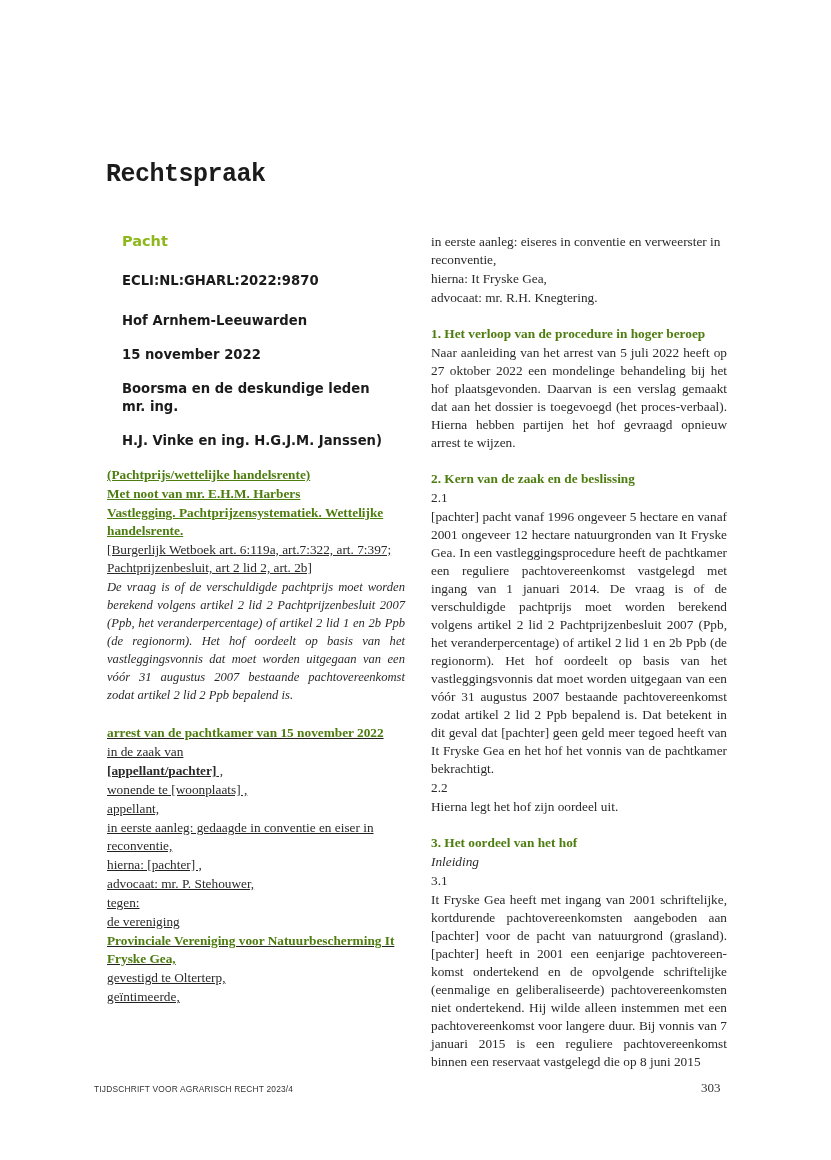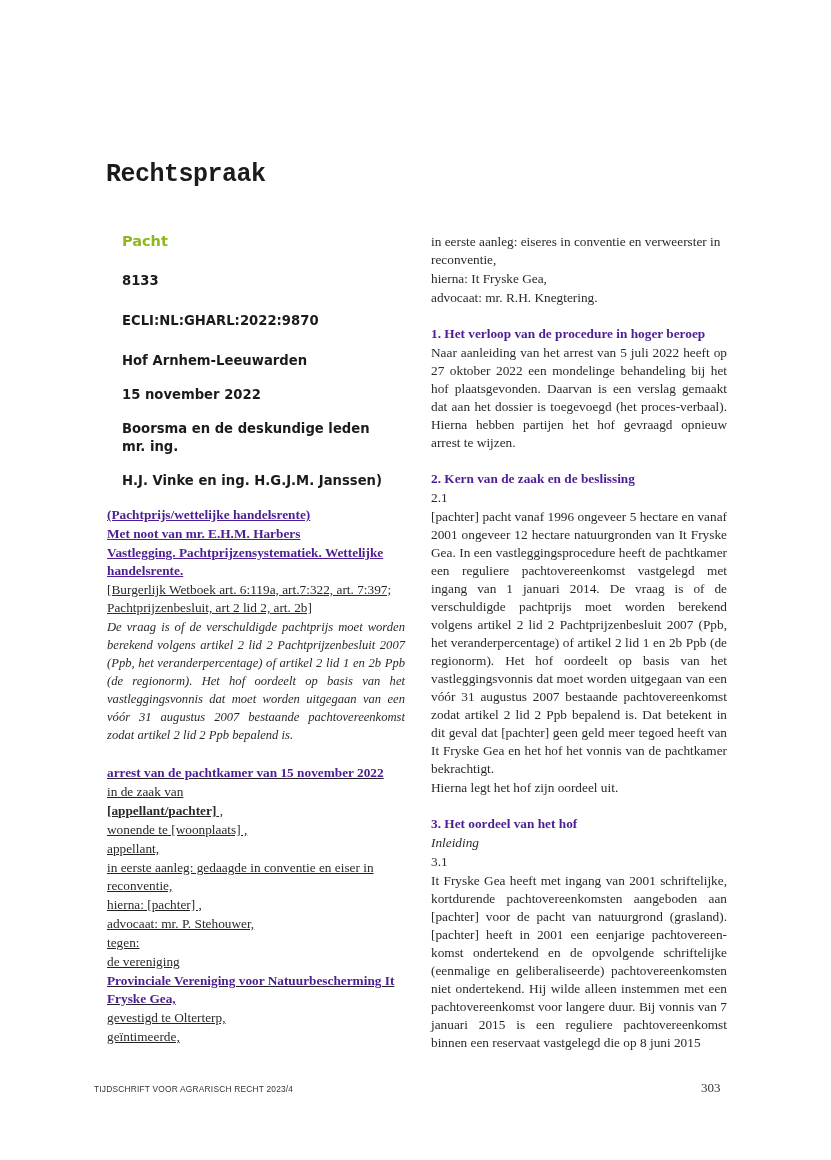--- a/index.html
+++ b/index.html
@@ -17,21 +17,21 @@
     font-family: "DejaVu Sans", sans-serif; font-weight: bold; font-size: 13.2px;
     line-height: 18px; color: #1b1b1b; margin: 16px;
   }
   .category { color: #8DB71B; font-size: 14.5px; margin-top: 0; }
   .mt20 { margin-top: 20px; text-decoration: underline; }
   .mt22 { margin-top: 22px; }
   .serif {
     font-family: "Liberation Serif", serif; font-size: 13.3px; line-height: 18px;
     color: #2a2a2a; margin: 1px;
   }
-  .serif.b { font-weight: bold; color: #4c1d95; }
+  .serif.b { font-weight: bold; color: #4d7c0f; }
   .serif.i { font-style: italic; font-size: 12.6px; }
   .justify { text-align: justify; }
   .block { margin-top: 18px; }
   .line { display: block; }
   .footer-left {
     position: absolute; left: 94px; top: 1084px;
     font-family: "Liberation Sans", sans-serif; font-size: 8.4px; letter-spacing: 0.2px; color: #333;
   }
   .footer-right {
     position: absolute; left: 701px; top: 1080px;
@@ -40,21 +40,20 @@
 </style>
 </head>
 <body>
 
 <div class="page">
 
   <h1 class="title">Rechtspraak</h1>
 
   <div class="col col-left">
     <p class="sans-h category">Pacht</p>
-    <p class="sans-h mt22">8133</p>
     <p class="sans-h mt22">ECLI:NL:GHARL:2022:9870</p>
 
     <div class="mt22">
       <span class="sans-h line">Hof Arnhem-Leeuwarden</span>
       <span class="sans-h line">15 november 2022</span>
       <span class="sans-h line">Boorsma en de deskundige leden mr. ing.</span>
       <span class="sans-h line">H.J. Vinke en ing. H.G.J.M. Janssen)</span>
     </div>
 
     <p class="serif b mt20">(Pachtprijs/wettelijke handelsrente)</p>
@@ -90,20 +89,21 @@
 
     <div class="block">
       <p class="serif b">1. Het verloop van de procedure in hoger beroep</p>
       <p class="serif justify">Naar aanleiding van het arrest van 5 juli 2022 heeft op 27 oktober 2022 een mondelinge behandeling bij het hof plaatsgevonden. Daarvan is een verslag gemaakt dat aan het dossier is toegevoegd (het proces-verbaal). Hierna hebben partijen het hof gevraagd opnieuw arrest te wijzen.</p>
     </div>
 
     <div class="block">
       <p class="serif b">2. Kern van de zaak en de beslissing</p>
       <p class="serif">2.1</p>
       <p class="serif justify">[pachter] pacht vanaf 1996 ongeveer 5 hectare en vanaf 2001 ongeveer 12 hectare natuurgronden van It Fryske Gea. In een vastleggingsprocedure heeft de pachtkamer een reguliere pachtovereenkomst vastgelegd met ingang van 1 januari 2014. De vraag is of de verschuldigde pachtprijs moet worden berekend volgens artikel 2 lid 2 Pachtprijzenbesluit 2007 (Ppb, het veranderpercentage) of artikel 2 lid 1 en 2b Ppb (de regionorm). Het hof oordeelt op basis van het vastleggingsvonnis dat moet worden uitgegaan van een vóór 31 augustus 2007 bestaande pachtovereenkomst zodat artikel 2 lid 2 Ppb bepalend is. Dat betekent in dit geval dat [pachter] geen geld meer tegoed heeft van It Fryske Gea en het hof het vonnis van de pachtkamer bekrachtigt.</p>
+      <p class="serif">2.2</p>
       <p class="serif">Hierna legt het hof zijn oordeel uit.</p>
     </div>
 
     <div class="block">
       <p class="serif b">3. Het oordeel van het hof</p>
       <p class="serif i" style="font-size:13.3px">Inleiding</p>
       <p class="serif">3.1</p>
       <p class="serif justify">It Fryske Gea heeft met ingang van 2001 schriftelijke, kortdurende pachtovereenkomsten aangeboden aan [pachter] voor de pacht van natuurgrond (grasland). [pachter] heeft in 2001 een eenjarige pachtovereen-komst ondertekend en de opvolgende schriftelijke (eenmalige en geliberaliseerde) pachtovereenkomsten niet ondertekend. Hij wilde alleen instemmen met een pachtovereenkomst voor langere duur. Bij vonnis van 7 januari 2015 is een reguliere pachtovereenkomst binnen een reservaat vastgelegd die op 8 juni 2015</p>
     </div>
   </div>

